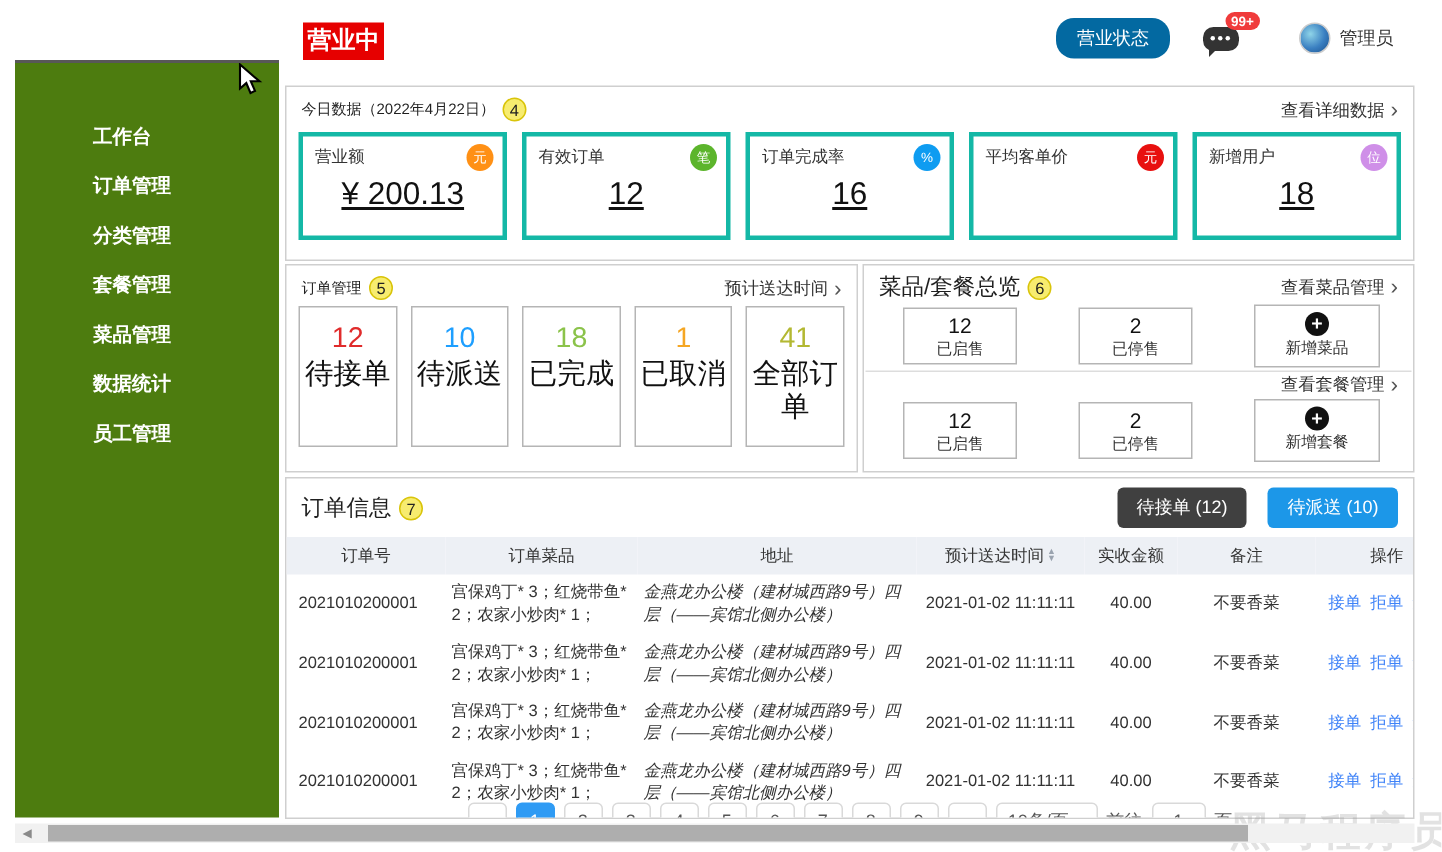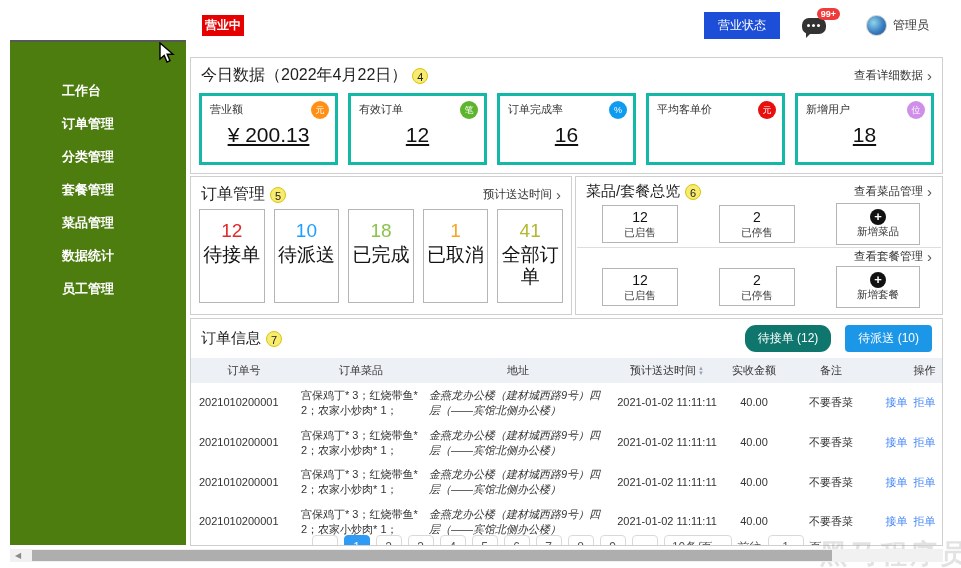--- a/index.html
+++ b/index.html
@@ -4,23 +4,23 @@
 <style>
   * { margin:0; padding:0; box-sizing:border-box; }
   body { background:#fff; font-family:"Liberation Sans", sans-serif; }
   .screen { position:relative; width:961px; height:568px; background:#fff; overflow:hidden; }
 
   
   .logo-bar { position:absolute; left:10px; top:8px; width:176px; height:34px; background:#585858;
     color:#fff; font-size:15px; line-height:34px; text-align:center; letter-spacing:1px;margin-top:32px; }
   .top-bar { position:absolute; left:186px; top:8px; width:757px; height:34px; background:#fff; }
   .open-badge { position:absolute; left:16px; top:7px; background:#e60000; color:#fff;
-    font-size:12px; font-weight:bold; padding:2px 3px; }
+    font-size:16px; font-weight:bold; padding:2px 3px; }
   .top-right { position:absolute; right:14px; top:4px; height:26px; display:flex; align-items:center; }
-  .status-btn { background:#1d4ed8; color:#fff; font-size:12px; padding:5px 14px; border-radius:0;
+  .status-btn { background:#0369a1; color:#fff; font-size:12px; padding:5px 14px; border-radius:12px;
     border:none; cursor:pointer; }
   .msg-wrap { position:relative; margin-left:22px; width:30px; height:24px; }
   .msg-bubble { position:absolute; left:0; top:5px; width:24px; height:16px; background:#333; border-radius:7px; }
   .msg-bubble::before { content:""; position:absolute; left:5px; top:6px; width:3px; height:3px; border-radius:50%;
     background:#fff; box-shadow:5px 0 0 #fff, 10px 0 0 #fff; }
   .msg-bubble::after { content:""; position:absolute; left:4px; bottom:-4px; border:4px solid transparent;
     border-top-color:#333; border-left-color:#333; }
   .msg-badge { position:absolute; right:-8px; top:-5px; background:#f03b3b; color:#fff; font-size:9px;
     font-weight:bold; padding:1px 4px; border-radius:8px; }
   .avatar { margin-left:34px; width:21px; height:21px; border-radius:50%;
@@ -31,21 +31,21 @@
   .sidebar { position:absolute; left:10px; top:42px; width:176px; height:503px; background:#4d7c0f; }
   .sidebar ul { list-style:none; padding-top:32px; }
   .sidebar li { height:33px; line-height:33px; padding-left:52px; color:#fff; font-size:13px;
     font-weight:bold; cursor:pointer; }
 
   .cursor { position:absolute; left:158px; top:42px; z-index:50; }
 
   
   .panel { position:absolute; background:#fff; border:1px solid #cfcfcf; }
   .panel-head { display:flex; align-items:center; padding:7px 10px 4px 10px; }
-  .panel-title { font-size:16px; color:#1f1f1f; }
+  .panel-title { font-size:10px; color:#1f1f1f; }
   .callout { display:inline-block; width:16px; height:16px; margin-left:5px; border-radius:50%;
     background:#f7ec6f; border:1px solid #d9c40a; color:#222; font-size:11px; line-height:16px;
     text-align:center; }
   .view-link { margin-left:auto; font-size:11.5px; color:#333; cursor:pointer; display:flex; align-items:center; }
   .view-link .chev { font-size:15px; margin-left:4px; color:#555; line-height:1; }
 
   
   .panel-today { left:190px; top:57px; width:753px; height:117px; }
   .today-cards { display:flex; gap:10px; padding:3px 8px; }
   .t-card { position:relative; flex:1; height:72px; border:3px solid #14b8a6; padding:6px 8px; }
@@ -262,21 +262,21 @@
         <div class="add-label">新增套餐</div>
       </div>
     </div>
   </div>
 
   <div class="panel panel-oi">
     <div class="oi-head">
       <span class="oi-title">订单信息</span>
       <span class="callout">7</span>
       <div class="tabs">
-        <button class="tab-btn" style="background-color: #0f766e; border-radius: 11px;">待接单 (12)</button>
+        <button class="tab-btn" style="background-color: #404040;">待接单 (12)</button>
         <button class="tab-btn" style="background-color: rgb(28, 151, 232);">待派送 (10)</button>
       </div>
     </div>
     <table>
       <colgroup>
         <col style="width:106px">
           <col style="width:128px">
           <col style="width:186px">
         <col style="width:112px">
           <col style="width:62px">

